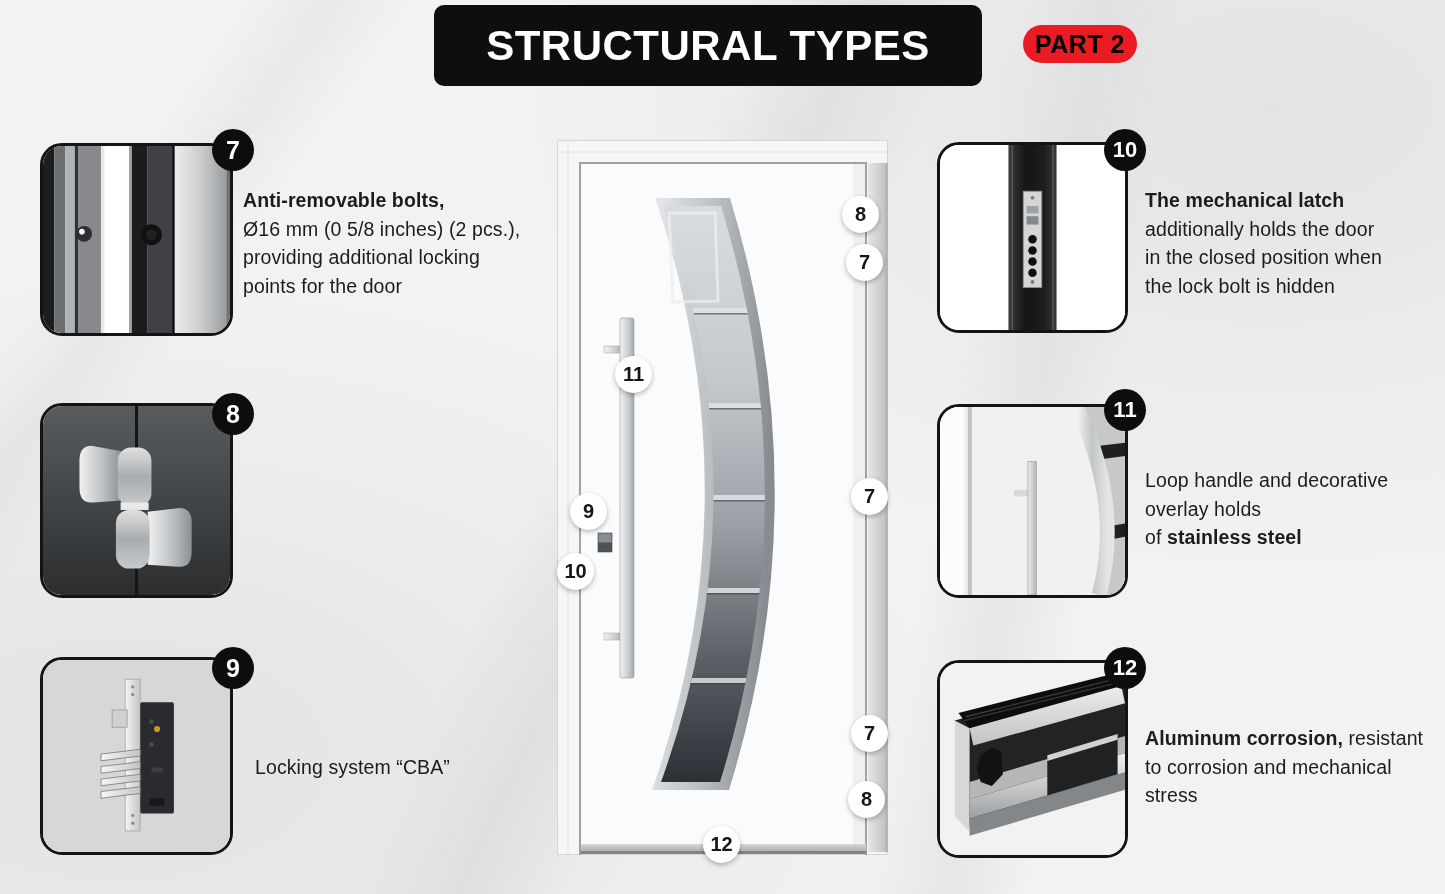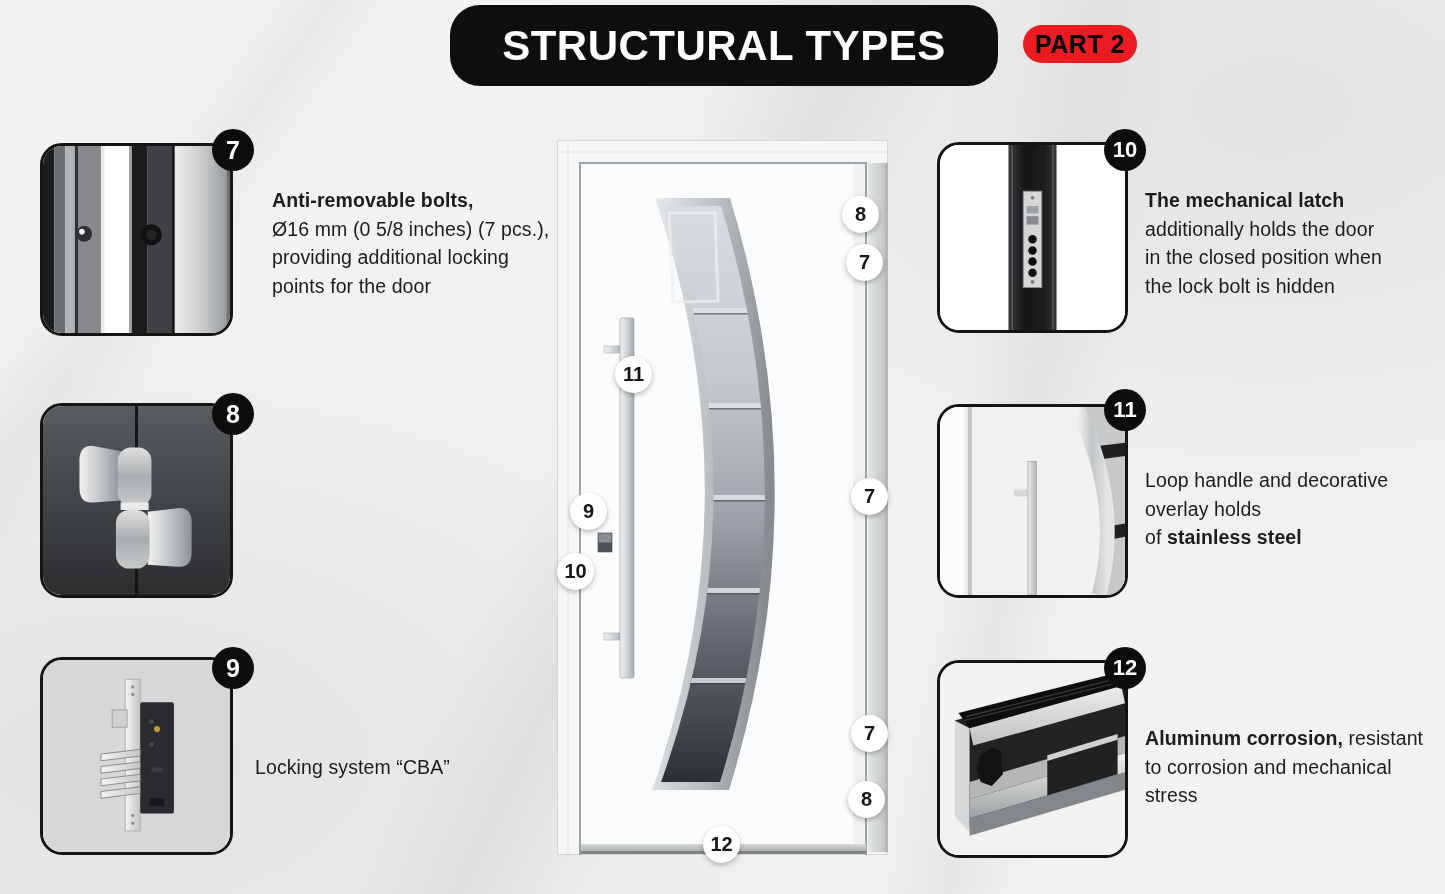--- a/index.html
+++ b/index.html
@@ -12,22 +12,22 @@
     background-image:
       radial-gradient(ellipse at 88% 12%, rgba(214,215,218,.55), transparent 42%),
       radial-gradient(ellipse at 8% 85%, rgba(210,211,214,.5), transparent 45%),
       linear-gradient(115deg, transparent 41%, rgba(198,200,204,.35) 47%, transparent 53%),
       linear-gradient(100deg, transparent 64%, rgba(203,205,208,.32) 69%, transparent 74%),
       linear-gradient(125deg, transparent 12%, rgba(208,209,212,.28) 16%, transparent 20%);
   }
 
   
   .title-pill {
-    position:absolute; left:450px; top:5px; width:548px; height:81px;
-    background:#0e0e0f; border-radius:30px;
+    position:absolute; left:434px; top:5px; width:548px; height:81px;
+    background:#0e0e0f; border-radius:10px;
     display:flex; align-items:center; justify-content:center;
     color:#fff; font-weight:700; font-size:42px; letter-spacing:.5px;
   }
   .part-pill {
     position:absolute; left:1023px; top:25px; width:114px; height:38px;
     background:#eb1b23; border-radius:19px;
     display:flex; align-items:center; justify-content:center;
     color:#000000; font-weight:700; font-size:25px; letter-spacing:.5px;
   }
 
@@ -55,21 +55,21 @@
   #badge9  { left:212px;  top:647px; }
   #badge10 { left:1104px; top:129px; }
   #badge11 { left:1104px; top:389px; }
   #badge12 { left:1104px; top:647px; }
 
   .ftext {
     position:absolute; width:312px; color:#1b1c1e;
     font-size:19.5px; line-height:28.5px; letter-spacing:.1px;
   }
   .ftext .b { font-weight:700; }
-  #text7  { left:272px;  top:186px; }
+  #text7  { left:243px;  top:186px; }
   #text8  { left:255px;  top:437px; }
   #text9  { left:255px;  top:753px; }
   #text10 { left:1145px; top:186px; }
   #text11 { left:1145px; top:466px; }
   #text12 { left:1145px; top:724px; }
 
   
   .door-wrap { position:absolute; left:557px; top:140px; width:331px; height:717px; }
   .door-wrap svg { display:block; width:100%; height:100%; }
 
@@ -121,21 +121,21 @@
           <stop offset="0" stop-color="#eceded"></stop>
             <stop offset=".55" stop-color="#c7c9cb"></stop>
             <stop offset="1" stop-color="#999c9e"></stop>
         </linearGradient>
       </defs>
     </svg>
   </div>
   <div class="badge" id="badge7">7</div>
   <div class="ftext" id="text7">
       <div><span class="b">Anti-removable bolts,</span></div>
-      <div><span>Ø16 mm (0 5/8 inches) (7 pcs.),</span></div>
+      <div><span>Ø16 mm (0 5/8 inches) (2 pcs.),</span></div>
       <div><span>providing additional locking</span></div>
       <div><span>points for the door</span></div>
     </div>
 
   <div class="card" id="card8">
     <svg viewBox="0 0 100 100" preserveAspectRatio="none">
       <defs>
         <linearGradient id="g8bg" x1="0" y1="0" x2="0" y2="1">
           <stop offset="0" stop-color="#595c5f"></stop>
             <stop offset="1" stop-color="#2b2d2f"></stop>

